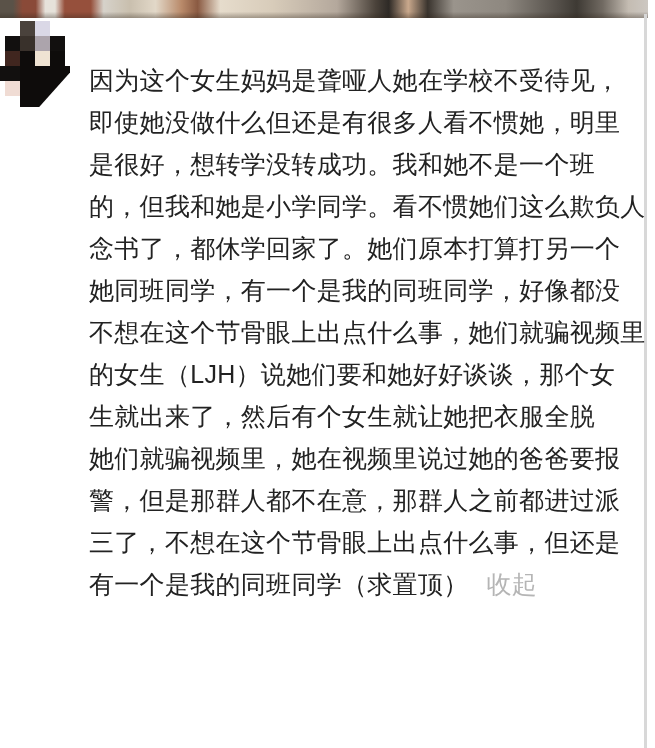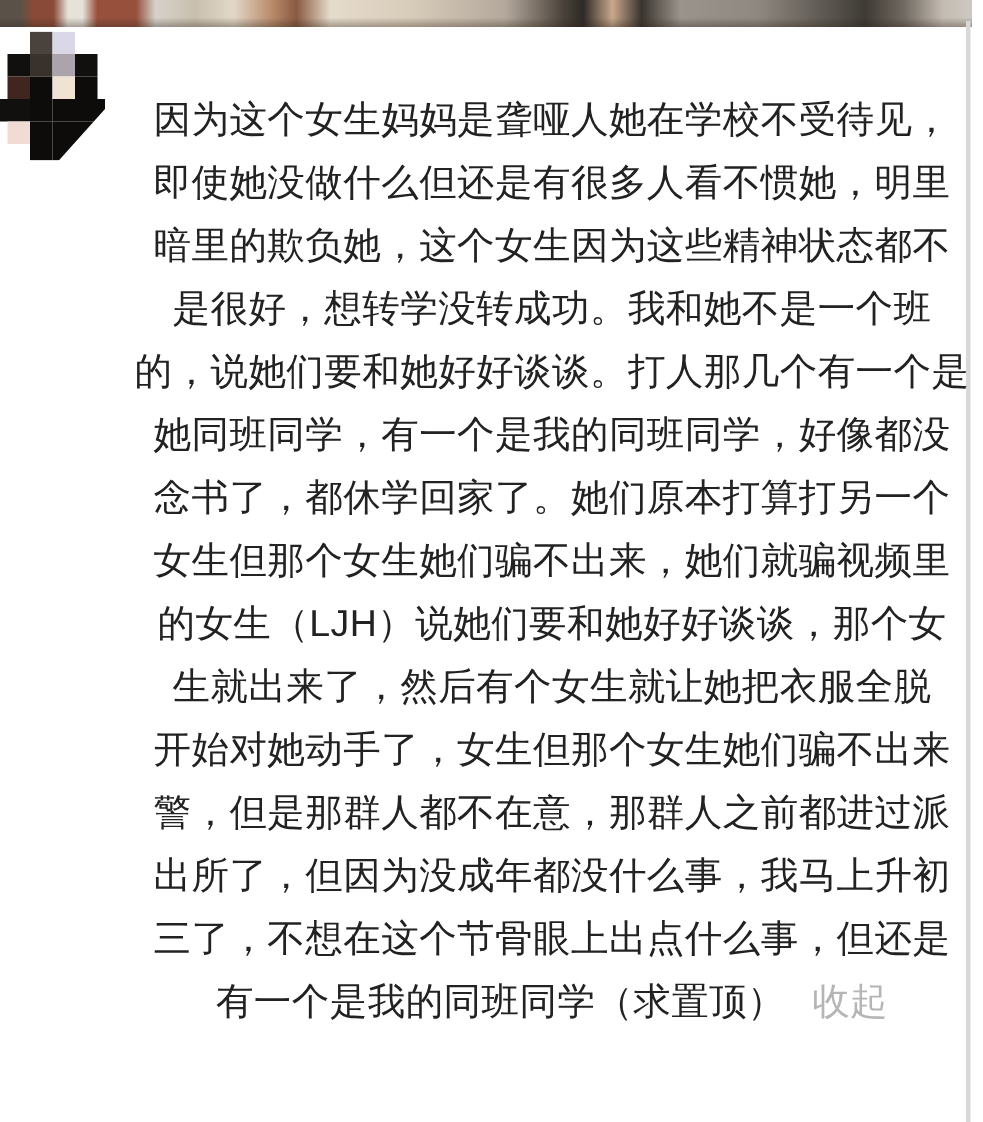--- a/index.html
+++ b/index.html
@@ -7,21 +7,20 @@
     padding: 0;
     background: #ffffff;
     font-family: "Liberation Sans", sans-serif;
   }
   .screen {
     position: relative;
     width: 655px;
     height: 748px;
     background: #ffffff;
     overflow: hidden;
-    text-align: center;
   }
   
   .video-strip {
     position: absolute;
     left: 0; top: 0;
     width: 648px; height: 18px;
     background:
       linear-gradient(180deg, rgba(0,0,0,0) 0%, rgba(0,0,0,0) 65%, rgba(45,35,25,0.35) 100%),
       linear-gradient(90deg,
         #5a5248 0%, #5a5248 2%,
@@ -110,31 +109,29 @@
       <div class="cell" style="left: 35px; top: 60px; width: 15px; height: 15px; background: rgb(14, 12, 11);"></div>
       <div class="cell" style="left: 50px; top: 60px; width: 16px; height: 15px; background: rgb(14, 12, 11);"></div>
       <div class="cell" style="left: 20px; top: 75px; width: 15px; height: 11px; background: rgb(14, 12, 11);"></div>
       <div class="cell" style="left: 35px; top: 75px; width: 14px; height: 11px; background: rgb(14, 12, 11);"></div>
     </div>
 
   <div class="comment">
     <div>
         <div class="line">因为这个女生妈妈是聋哑人她在学校不受待见，</div>
         <div class="line">即使她没做什么但还是有很多人看不惯她，明里</div>
-        <div class="line">暗里的欺负她，这个女生因为这些精神状态都不</div>
         <div class="line">是很好，想转学没转成功。我和她不是一个班</div>
-        <div class="line">的，说她们要和她好好谈谈。打人那几个有一个是</div>
+        <div class="line">的，但我和她是小学同学。看不惯她们这么欺负人</div>
+        <div class="line">念书了，都休学回家了。她们原本打算打另一个</div>
         <div class="line">她同班同学，有一个是我的同班同学，好像都没</div>
-        <div class="line">念书了，都休学回家了。她们原本打算打另一个</div>
-        <div class="line">女生但那个女生她们骗不出来，她们就骗视频里</div>
+        <div class="line">不想在这个节骨眼上出点什么事，她们就骗视频里</div>
         <div class="line">的女生（LJH）说她们要和她好好谈谈，那个女</div>
         <div class="line">生就出来了，然后有个女生就让她把衣服全脱</div>
-        <div class="line">开始对她动手了，女生但那个女生她们骗不出来</div>
+        <div class="line">她们就骗视频里，她在视频里说过她的爸爸要报</div>
         <div class="line">警，但是那群人都不在意，那群人之前都进过派</div>
-        <div class="line">出所了，但因为没成年都没什么事，我马上升初</div>
         <div class="line">三了，不想在这个节骨眼上出点什么事，但还是</div>
       </div>
     <div class="line">
       <span>有一个是我的同班同学（求置顶）</span><span class="collapse">收起</span>
     </div>
   </div>
 
 </div>
 
 </body></html>

